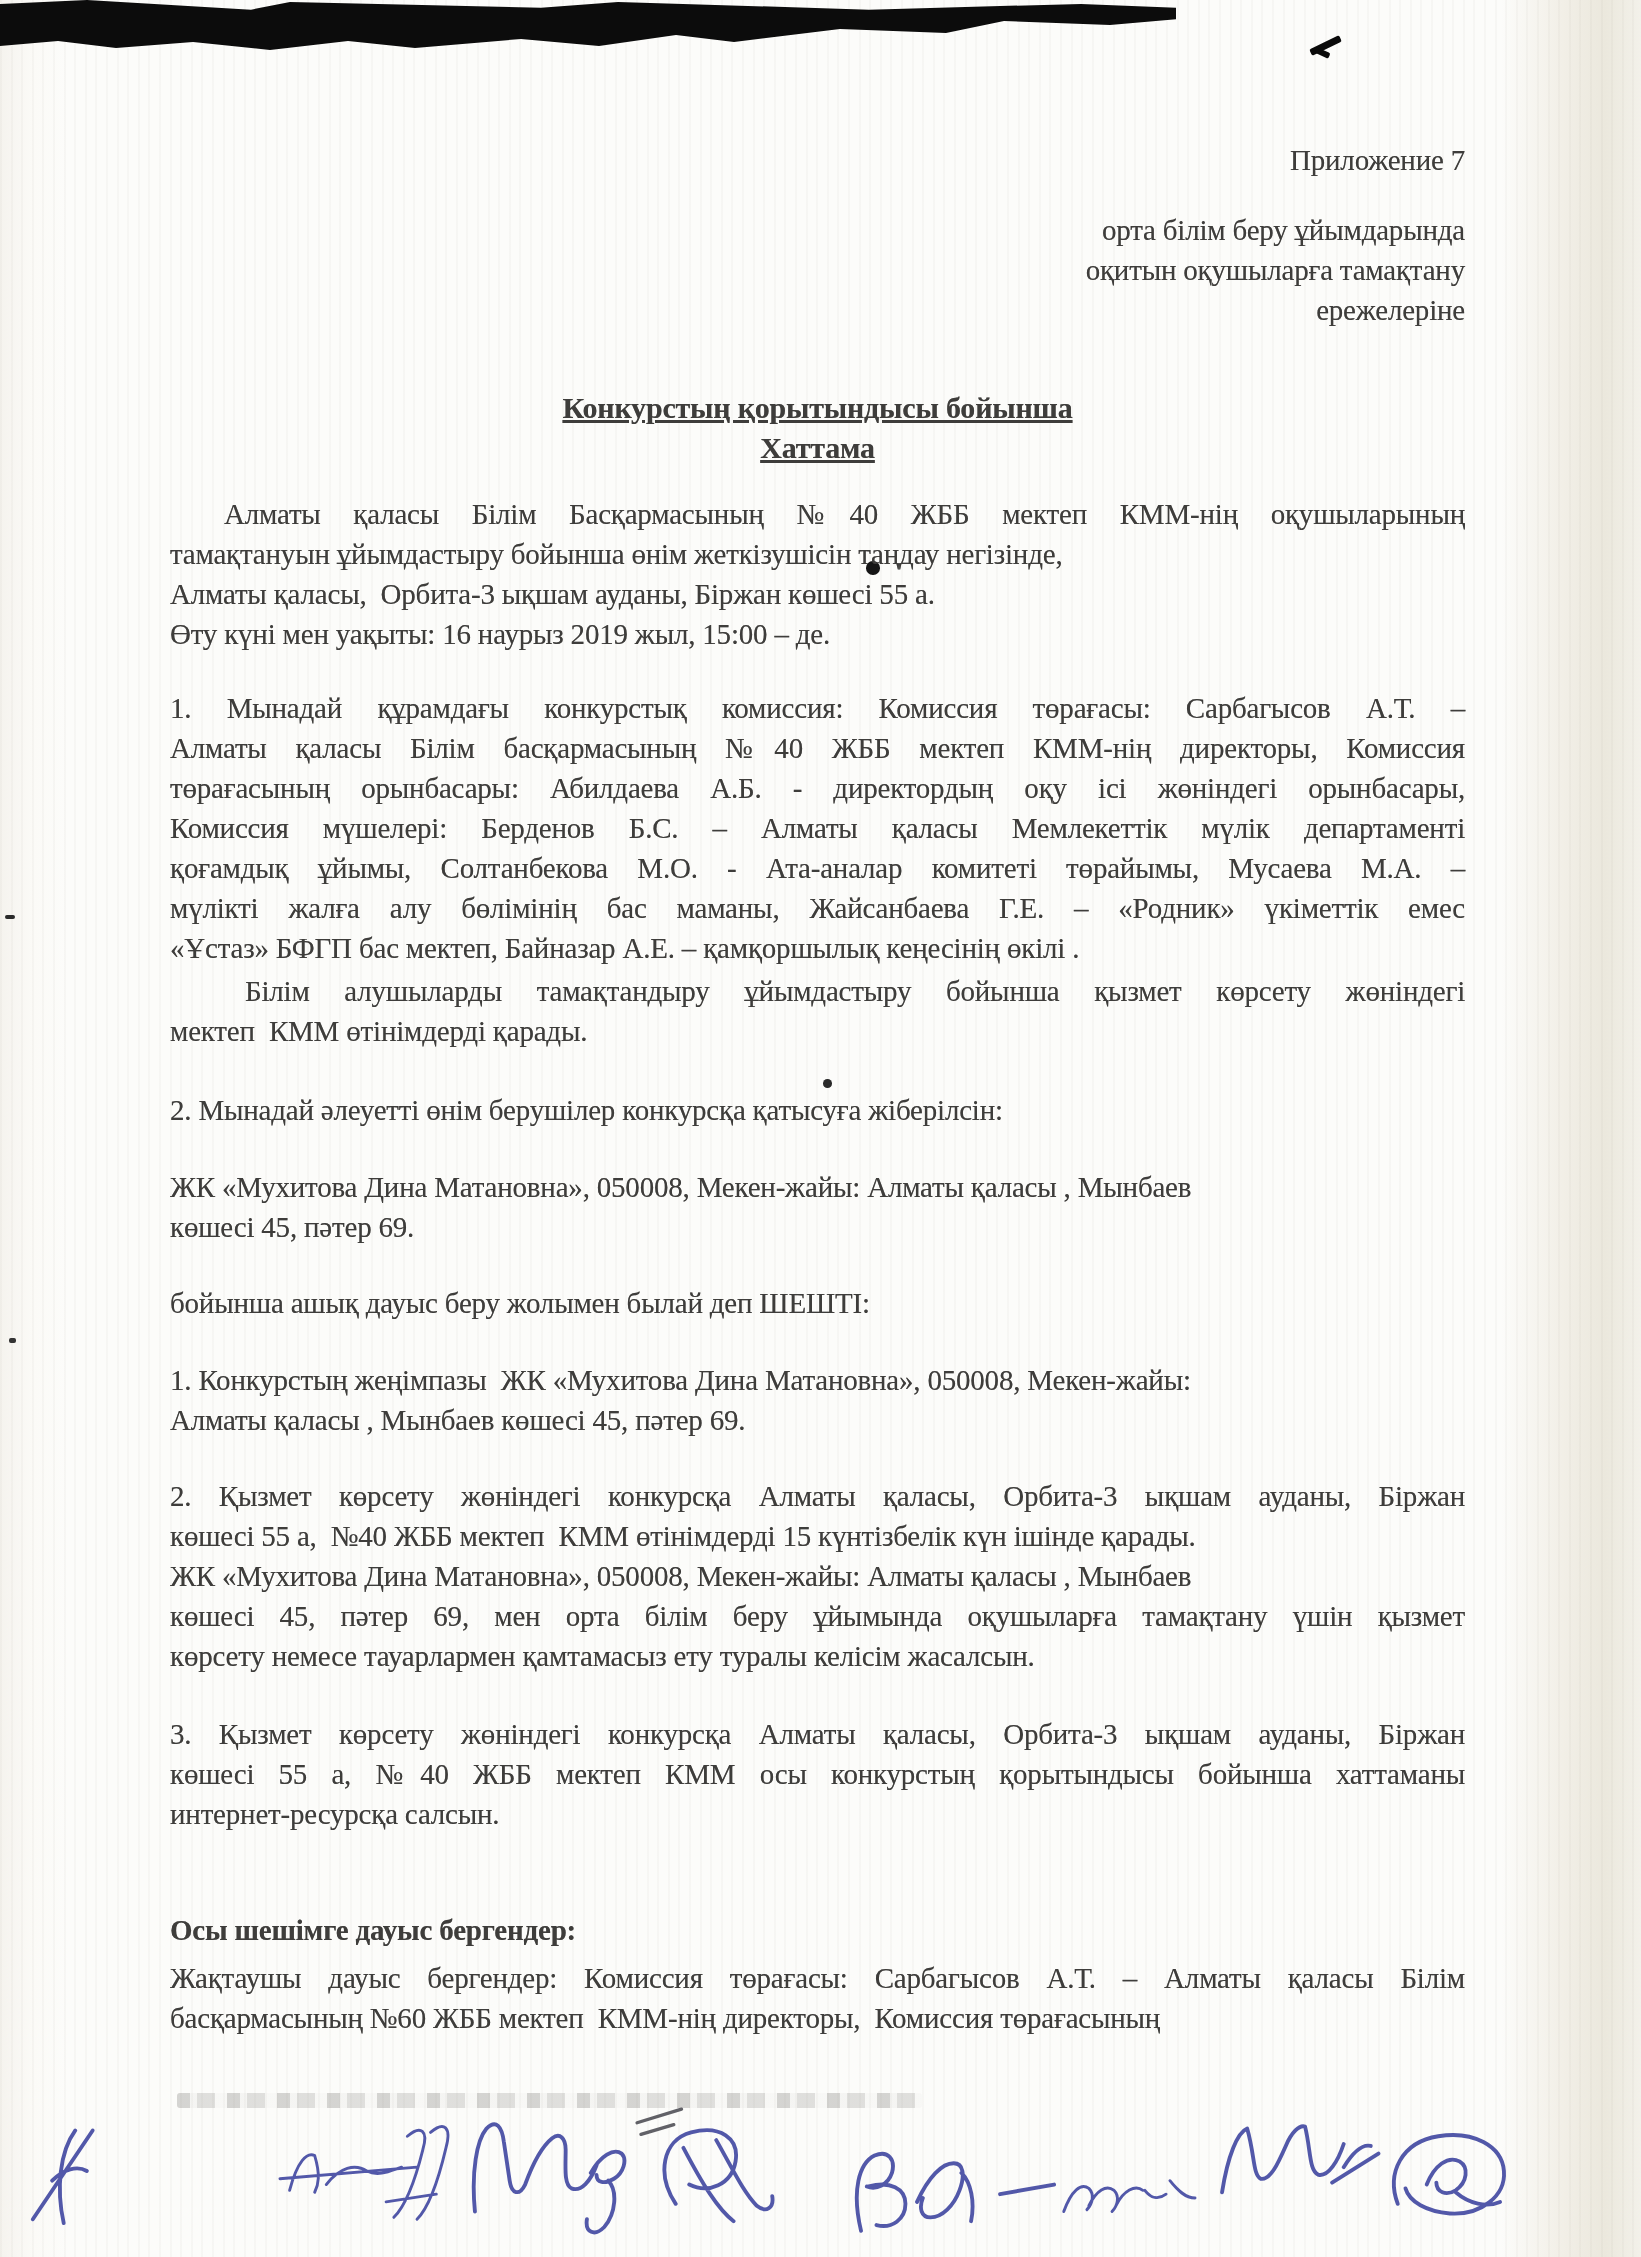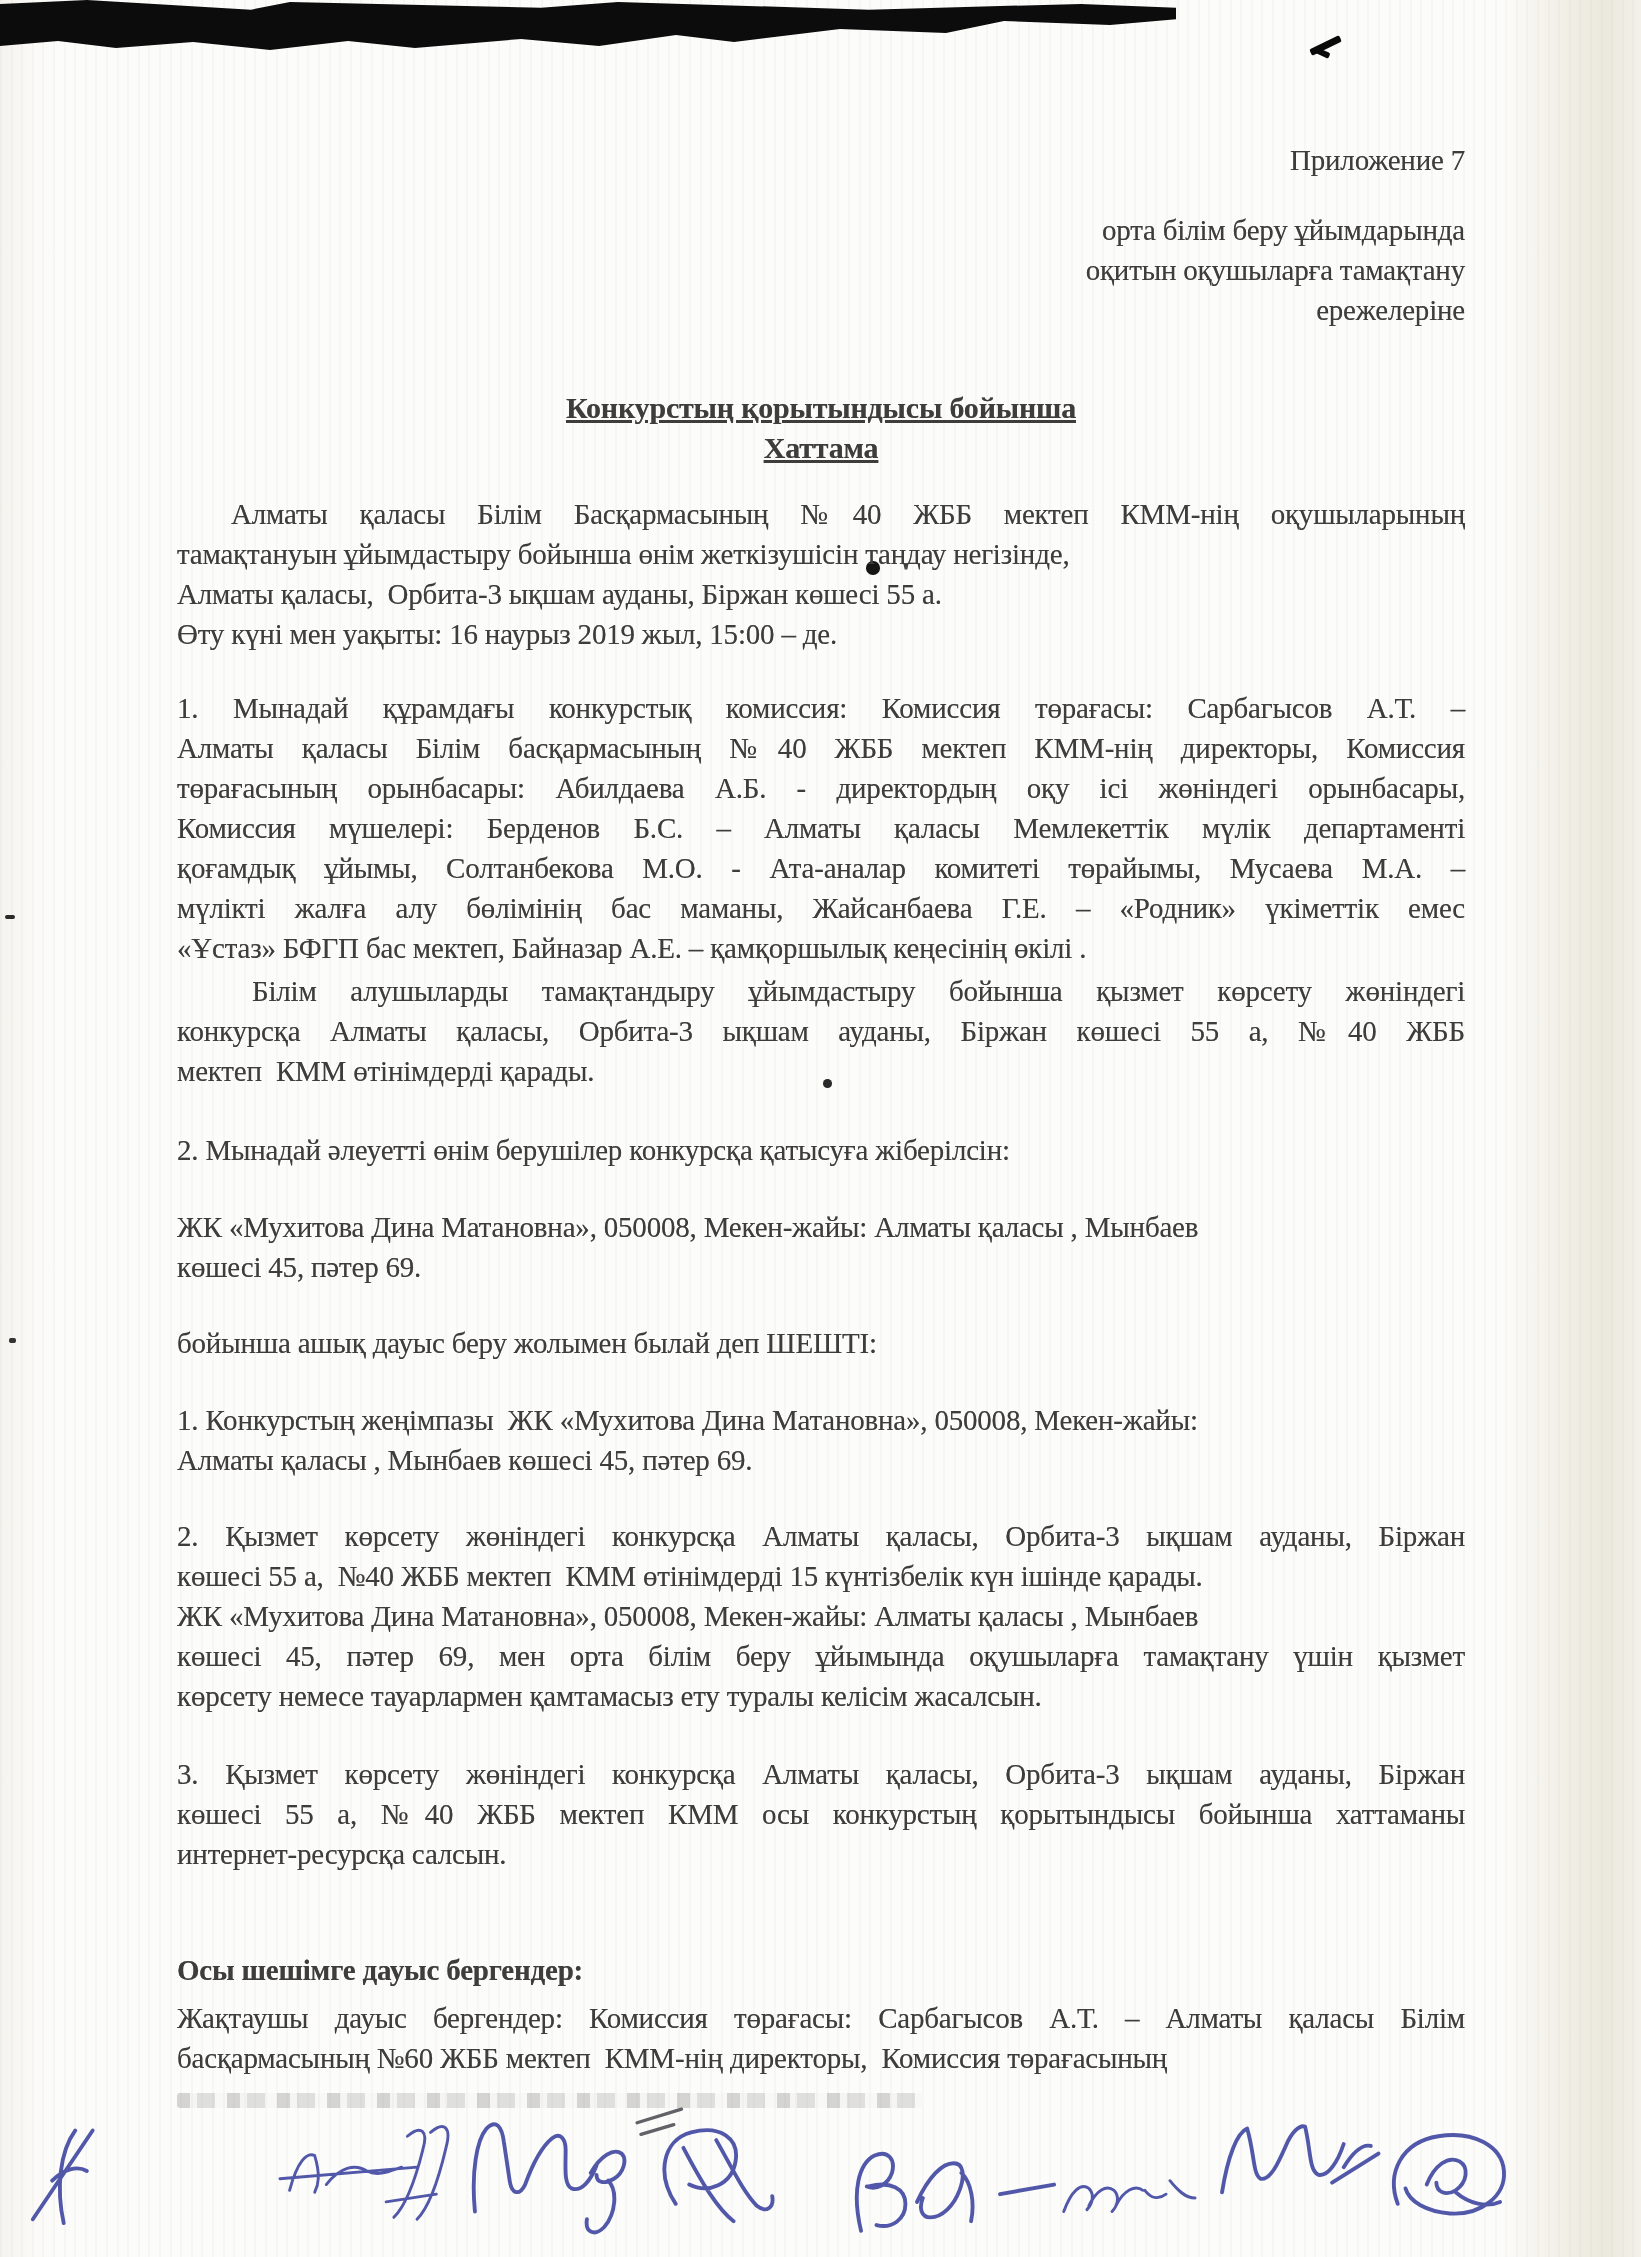--- a/index.html
+++ b/index.html
@@ -10,21 +10,21 @@
     overflow:hidden;
     background:
       linear-gradient(90deg,#f5f3ee 0px,#fbfaf7 33px,#fcfcfa 68px,#fcfcfa 1501px,#f2efe7 1562px,#ebe8dd 1605px,#f3f1ea 1641px);
     font-family:"Liberation Serif","DejaVu Serif",serif;
     color:#3e3d3b;
   }
   #page::before{
     content:"";position:absolute;inset:0;pointer-events:none;
     background:repeating-linear-gradient(90deg,rgba(125,118,104,0.045) 0 1.9px,rgba(0,0,0,0) 1.9px 10.6px);
   }
-  .doc{position:absolute;left:177px;right:176px;top:0;}
+  .doc{position:absolute;left:170px;right:176px;top:0;}
   .blk{position:relative;}
   .ln{
     font-size:29px;line-height:40px;min-height:40px;
     letter-spacing:-0.2px;white-space:pre;
     text-shadow:0 0 0.5px rgba(62,61,59,0.55);
   }
   .j{white-space:normal;text-align:justify;text-align-last:justify;}
   .ind1{text-indent:54px;}
   .ind2{text-indent:75px;}
   .rt{text-align:right;}
@@ -98,21 +98,20 @@
       <div class="ln j">Алматы қаласы Білім басқармасының №40 ЖББ мектеп  КММ-нің директоры,  Комиссия</div>
       <div class="ln j">төрағасының орынбасары: Абилдаева А.Б. - директордың оқу ісі жөніндегі орынбасары,</div>
       <div class="ln j">Комиссия мүшелері: Берденов Б.С. – Алматы қаласы Мемлекеттік мүлік департаменті</div>
       <div class="ln j">қоғамдық ұйымы, Солтанбекова М.О. - Ата-аналар комитеті төрайымы, Мусаева М.А. –</div>
       <div class="ln j">мүлікті жалға алу бөлімінің бас маманы, Жайсанбаева Г.Е. – «Родник»  үкіметтік емес</div>
       <div class="ln">«Ұстаз» БФГП бас мектеп, Байназар А.Е. – қамқоршылық кеңесінің өкілі .</div>
     </div>
 
     <div class="blk" style="margin-top:2.9px">
       <div class="ln j ind2">Білім алушыларды тамақтандыру ұйымдастыру бойынша қызмет көрсету жөніндегі</div>
-      <div class="ln j">конкурсқа Алматы қаласы,   Орбита-3 ықшам ауданы, Біржан көшесі 55 а,   №40 ЖББ</div>
       <div class="ln">мектеп  КММ өтінімдерді қарады.</div>
     </div>
 
     <div class="blk" style="margin-top:39px">
       <div class="ln">2. Мынадай әлеуетті өнім берушілер конкурсқа қатысуға жіберілсін:</div>
     </div>
 
     <div class="blk" style="margin-top:37px">
       <div class="ln">ЖК «Мухитова Дина Матановна», 050008, Мекен-жайы: Алматы қаласы , Мынбаев</div>
       <div class="ln">көшесі 45, пәтер 69.</div>

